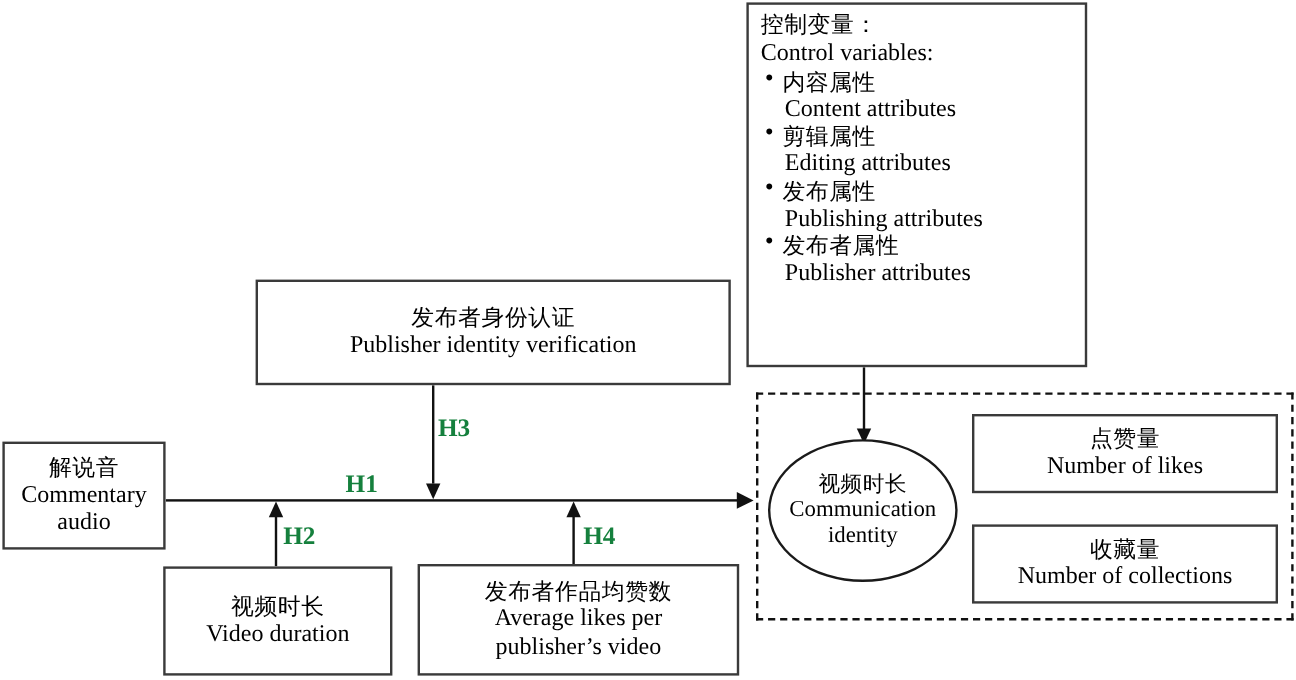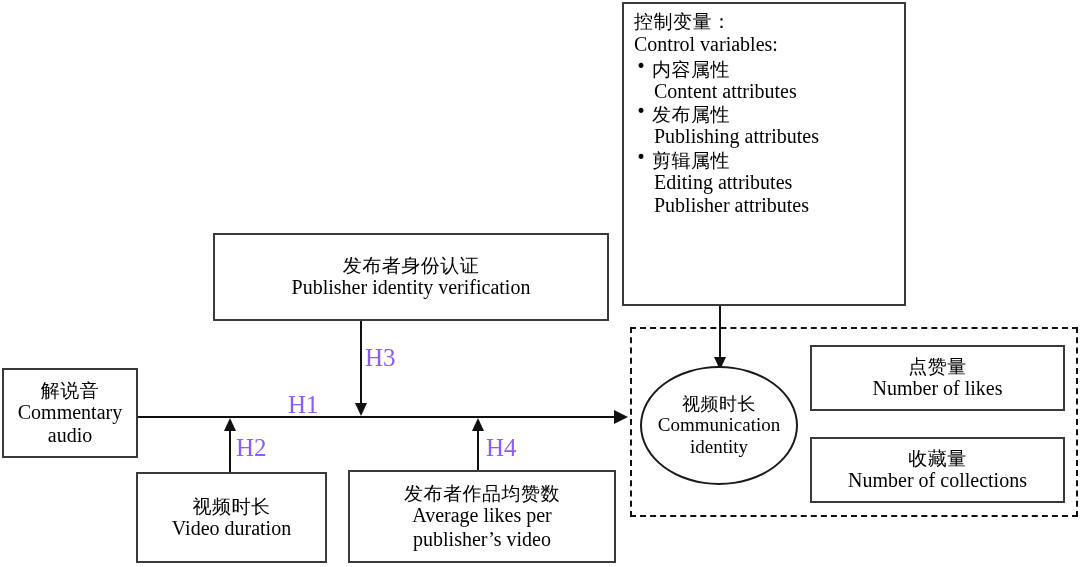--- a/index.html
+++ b/index.html
@@ -140,48 +140,50 @@
   }
   .arrow-up {
     border-left: 6px solid transparent;
     border-right: 6px solid transparent;
     border-bottom: 13px solid #111111;
   }
 
   .hlabel {
     position: absolute;
     font-family: "Liberation Serif", "DejaVu Serif", serif;
-    font-size: 25px;
-    color: #8b5cf6;
+    font-size: 21px;
+    color: #15803d;
     z-index: 4;
     white-space: nowrap;
+    font-weight: bold;
   }
 </style>
 </head>
 <body>
 
 <div id="canvas">
 
   <div class="node" id="control-box">
     <div class="cn ctrl-head-cn">控制变量：</div>
     <div class="en ctrl-head-en">Control variables:</div>
 
     <div class="ctrl-item">
       <div class="cn">内容属性</div>
       <div class="en">Content attributes</div>
     </div>
     <div class="ctrl-item">
+      <div class="cn">剪辑属性</div>
+      <div class="en">Editing attributes</div>
+    </div>
+    <div class="ctrl-item">
       <div class="cn">发布属性</div>
       <div class="en">Publishing attributes</div>
     </div>
     <div class="ctrl-item">
-      <div class="cn">剪辑属性</div>
-      <div class="en">Editing attributes</div>
-    </div>
-    <div class="ctrl-item">
+      <div class="cn">发布者属性</div>
       <div class="en">Publisher attributes</div>
     </div>
   </div>
 
   <div class="node" id="verification-box">
     <div class="cn">发布者身份认证</div>
     <div class="en">Publisher identity verification</div>
   </div>
 
   <div class="node" id="commentary-box">

